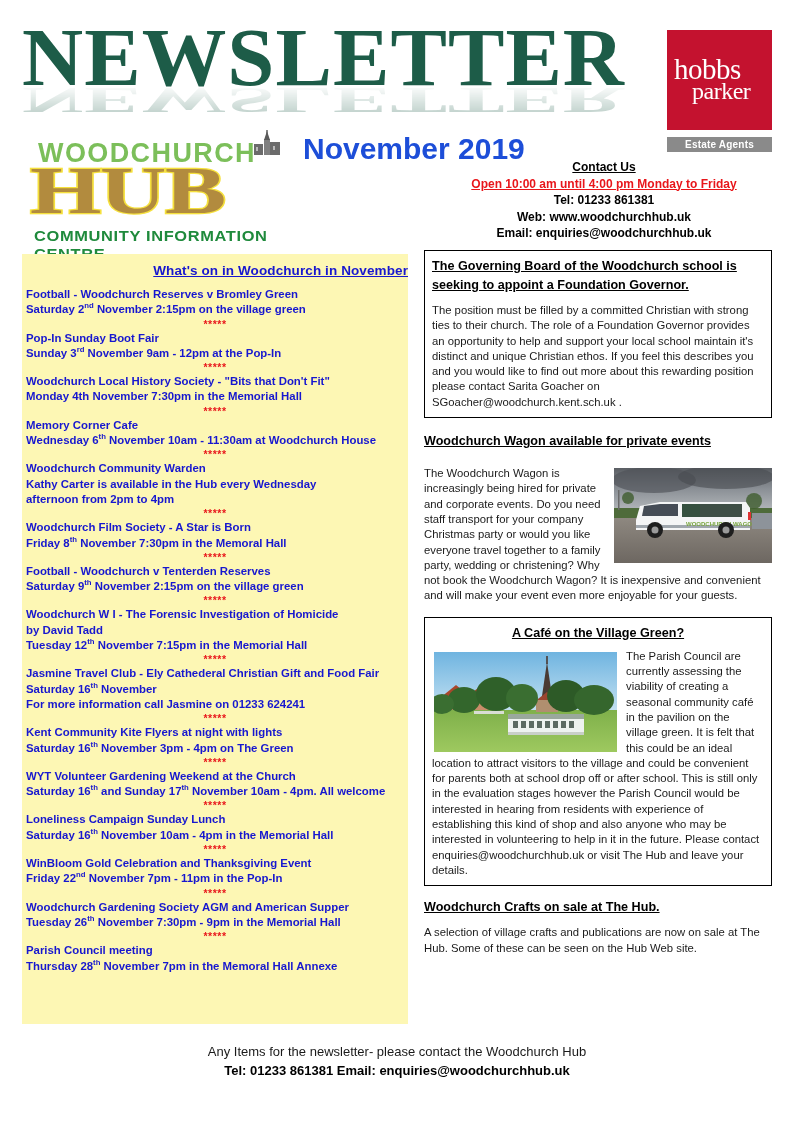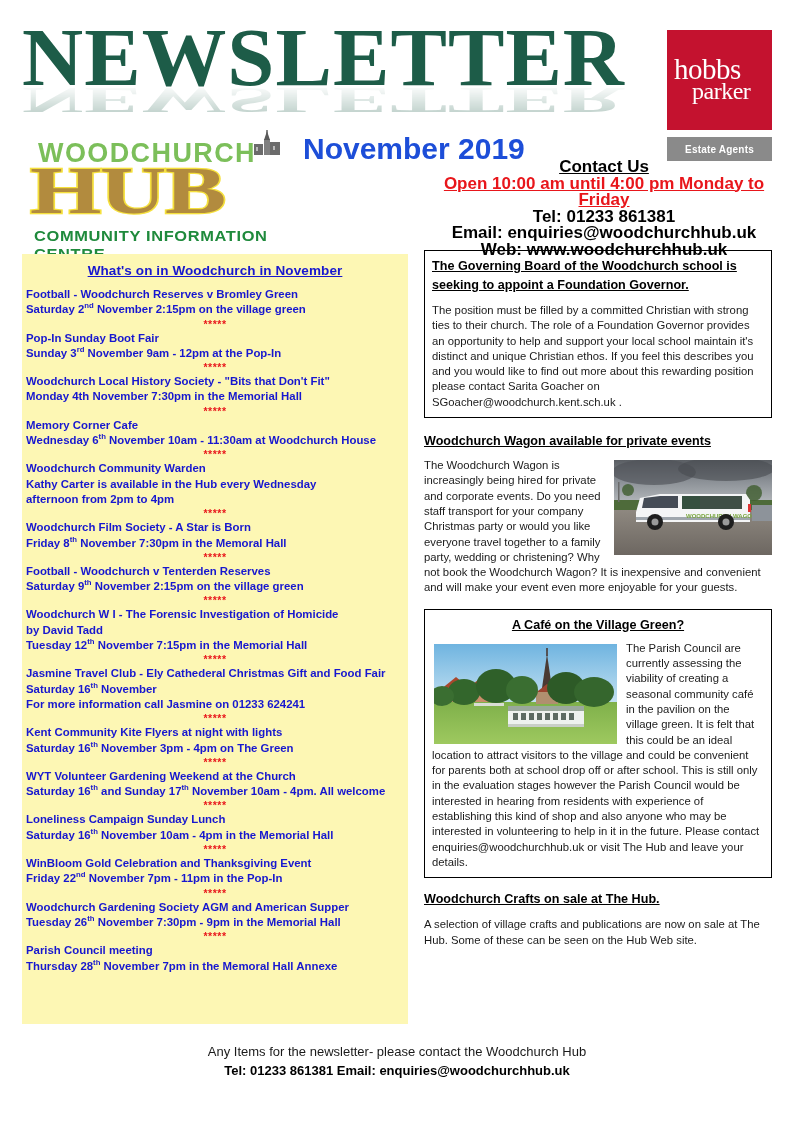--- a/index.html
+++ b/index.html
@@ -83,21 +83,21 @@
     top: 46px;
     font-size: 24px;
     line-height: 30px;
     letter-spacing: -0.5px;
   }
   .hp-estate {
     position: absolute;
     left: 667px;
     top: 137px;
     width: 105px;
-    height: 24px;
+    height: 15px;
     background: #8a8a8a;
     color: #ffffff;
     font-size: 10px;
     font-weight: bold;
     display: flex;
     align-items: center;
     justify-content: center;
     letter-spacing: 0.2px;
   }
 
@@ -165,21 +165,21 @@
     letter-spacing: 0px;
   }
 
   
   .contact-block {
     position: absolute;
     left: 430px;
     top: 159px;
     width: 348px;
     text-align: center;
-    font-size: 17px;
+    font-size: 12px;
     font-weight: bold;
     color: #000000;
     line-height: 16.5px;
   }
   .contact-title { text-decoration: underline; }
   .contact-open { color: #e8161b; text-decoration: underline; }
 
   
   .main {
     position: absolute;
@@ -194,21 +194,21 @@
     position: absolute;
     left: 22px;
     top: 4px;
     width: 386px;
     height: 770px;
     background: #fdf7b4;
     padding: 0;
     box-sizing: border-box;
   }
   .events-heading {
-    text-align: center;
+    text-align: right;
     font-size: 13.5px;
     font-weight: bold;
     color: #1717cf;
     text-decoration: underline;
     margin-top: 9px;
     letter-spacing: 0.1px;
   }
   .events-list {
     margin-top: 9px;
   }
@@ -257,21 +257,21 @@
     line-height: 15.3px;
     color: #1a1a1a;
     margin: 0;
     text-align: left;
   }
   .spacer-8 { height: 8px; }
   .spacer-6 { height: 6px; }
 
   
   .wagon-sec { margin-top: 14px; }
-  .wagon-body { margin-top: 7px; position: relative; }
+  .wagon-body { margin-top: 15px; position: relative; }
   .wagon-photo {
     float: right;
     width: 158px;
     height: 95px;
     margin: 2px 0 3px 8px;
     border: 0;
     overflow: hidden;
     position: relative;
   }
 
@@ -343,22 +343,22 @@
     <div class="hub-word" style="-webkit-text-stroke-color: rgb(245, 224, 60);">HUB</div>
     <div class="hub-sub">COMMUNITY INFORMATION CENTRE</div>
   </div>
 
   <div class="month-title">November 2019</div>
 
   <div class="contact-block">
     <div class="contact-title">Contact Us</div>
     <div class="contact-open">Open 10:00 am until 4:00 pm Monday to Friday</div>
     <div>Tel: 01233 861381</div>
+    <div>Web: www.woodchurchhub.uk</div>
     <div>Email: enquiries@woodchurchhub.uk</div>
-    <div>Web: www.woodchurchhub.uk</div>
   </div>
 </div>
 
 <div class="main">
 
   <div class="events-panel">
     <div class="events-heading">What's on in Woodchurch in November</div>
     <div class="events-list" id="events-list">
         <div class="event">
           <span class="event-line">Football - Woodchurch Reserves v Bromley Green</span>
@@ -396,21 +396,21 @@
           <span class="event-line">Saturday 9<sup>th</sup> November 2:15pm on the village green</span>
         </div>
         <div class="event-sep">*****</div>
         <div class="event">
           <span class="event-line">Woodchurch W I - The Forensic Investigation of Homicide</span>
           <span class="event-line">by David Tadd</span>
           <span class="event-line">Tuesday 12<sup>th</sup> November 7:15pm in the Memorial Hall</span>
         </div>
         <div class="event-sep">*****</div>
         <div class="event">
-          <span class="event-line">Jasmine Travel Club - Ely Cathederal Christmas Gift and Food Fair</span>
+          <span class="event-line">Jasmine Travel Club - Ely Cathederal Christian Gift and Food Fair</span>
           <span class="event-line">Saturday 16<sup>th</sup> November</span>
           <span class="event-line">For more information call Jasmine on 01233 624241</span>
         </div>
         <div class="event-sep">*****</div>
         <div class="event">
           <span class="event-line">Kent Community Kite Flyers at night with lights</span>
           <span class="event-line">Saturday 16<sup>th</sup> November 3pm - 4pm on The Green</span>
         </div>
         <div class="event-sep">*****</div>
         <div class="event">

